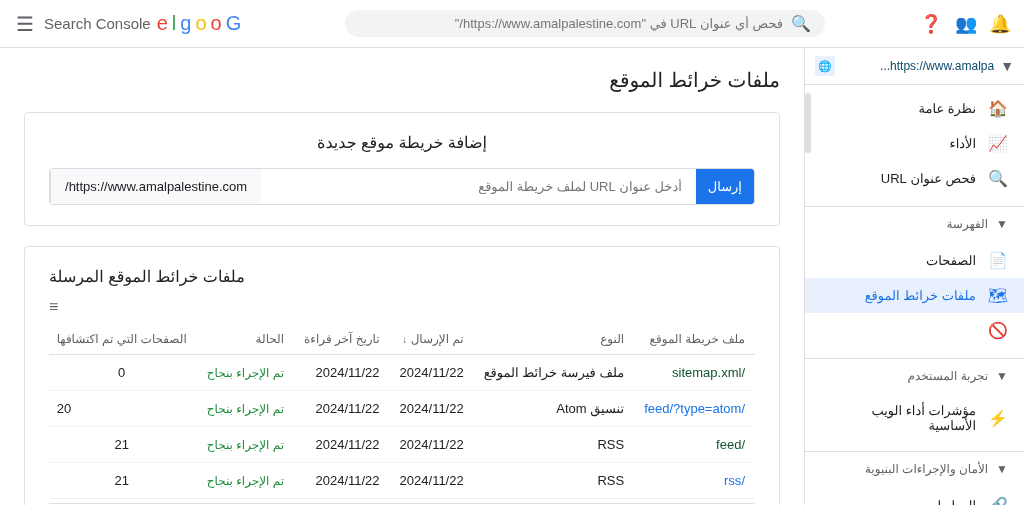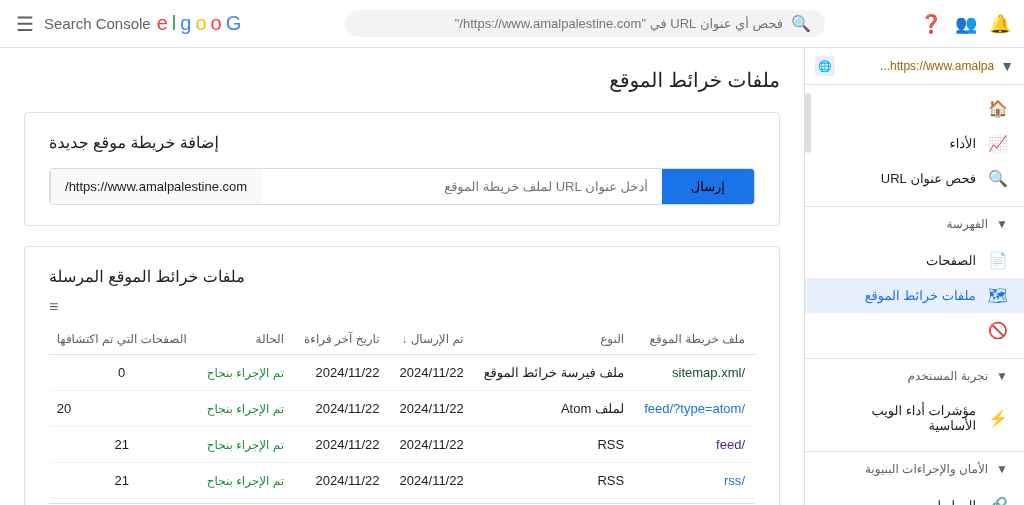--- a/index.html
+++ b/index.html
@@ -109,21 +109,21 @@
       border-radius: 2px;
       display: flex;
       align-items: center;
       justify-content: center;
       font-size: 11px;
       color: #4285f4;
     }
     .property-selector .prop-name {
       flex: 1;
       font-size: 12px;
-      color: #a16207;
+      color: #0c4a6e;
       overflow: hidden;
       text-overflow: ellipsis;
       white-space: nowrap;
       text-align: right;
     }
     .property-selector .chevron {
       color: #5f6368;
       font-size: 14px;
     }
     .sidebar-section {
@@ -188,21 +188,21 @@
     .card {
       border: 1px solid #e0e0e0;
       border-radius: 4px;
       padding: 20px 24px;
       margin-bottom: 20px;
     }
     .card-title {
       font-size: 16px;
       font-weight: 500;
       color: #202124;
-      text-align: left;
+      text-align: center;
       margin-bottom: 16px;
     }
     .input-row {
       display: flex;
       align-items: center;
       border: 1px solid #dadce0;
       border-radius: 4px;
       overflow: hidden;
       direction: rtl;
     }
@@ -219,23 +219,23 @@
       border: none;
       outline: none;
       padding: 10px 14px;
       font-size: 13px;
       text-align: right;
       direction: rtl;
       color: #9aa0a6;
     }
     .btn-send {
       background: #1a73e8;
-      color: #000000;
+      color: #ffffff;
       border: none;
-      padding: 10px 29px;
+      padding: 10px 12px;
       cursor: pointer;
       font-size: 13px;
       font-family: Arial;
       white-space: nowrap;
     }
 
     
     .section-title {
       font-size: 16px;
       font-weight: 500;
@@ -326,20 +326,21 @@
 
     <div style="position:relative;">
       <div style="position:absolute;left:0;top:0;width:6px;height:100%;background:transparent;">
         <div style="width:100%;height:60px;background:#bdbdbd;border-radius:3px;margin-top:8px;opacity:0.5;"></div>
       </div>
     </div>
 
     <div class="sidebar-section">
       <div class="sidebar-item">
         <span class="item-icon">🏠</span>
+        <span class="item-label">نظرة عامة</span>
       </div>
       <div class="sidebar-item">
         <span class="item-icon">📈</span>
         <span class="item-label">الأداء</span>
       </div>
       <div class="sidebar-item">
         <span class="item-icon">🔍</span>
         <span class="item-label">فحص عنوان URL</span>
       </div>
     </div>
@@ -431,29 +432,29 @@
       <td style="color:#14532d;cursor:pointer;">/sitemap.xml</td>
       <td>ملف فيرسة خرائط الموقع</td>
       <td>2024/11/22</td>
       <td>2024/11/22</td>
       <td class="status-success">تم الإجراء بنجاح</td>
       <td style="text-align:center;">0</td>
 
     </tr>
               <tr>
       <td style="color:#1a73e8;cursor:pointer;">/feed/?type=atom</td>
-      <td>لملف Atom</td>
+      <td>تنسيق Atom</td>
       <td>2024/11/22</td>
       <td>2024/11/22</td>
       <td class="status-success">تم الإجراء بنجاح</td>
       <td style="text-align:left;">20</td>
 
     </tr>
               <tr>
-      <td style="color:#4c1d95;cursor:pointer;margin-top:36px;">/feed</td>
+      <td style="color:#14532d;cursor:pointer;margin-top:36px;">/feed</td>
       <td>RSS</td>
       <td>2024/11/22</td>
       <td>2024/11/22</td>
       <td class="status-success">تم الإجراء بنجاح</td>
       <td style="text-align:center;">21</td>
 
     </tr>
               <tr>
       <td style="color:#1a73e8;cursor:pointer;">/rss</td>
       <td>RSS</td>

